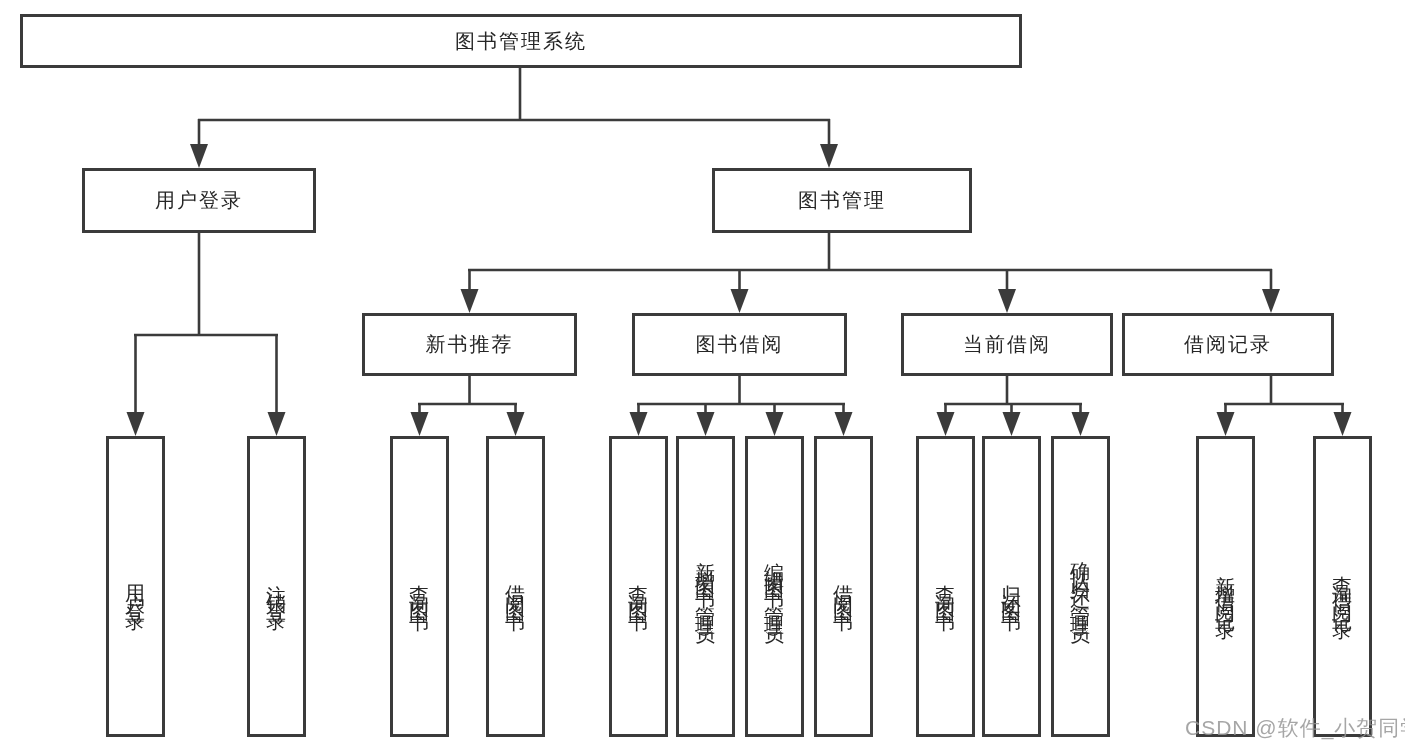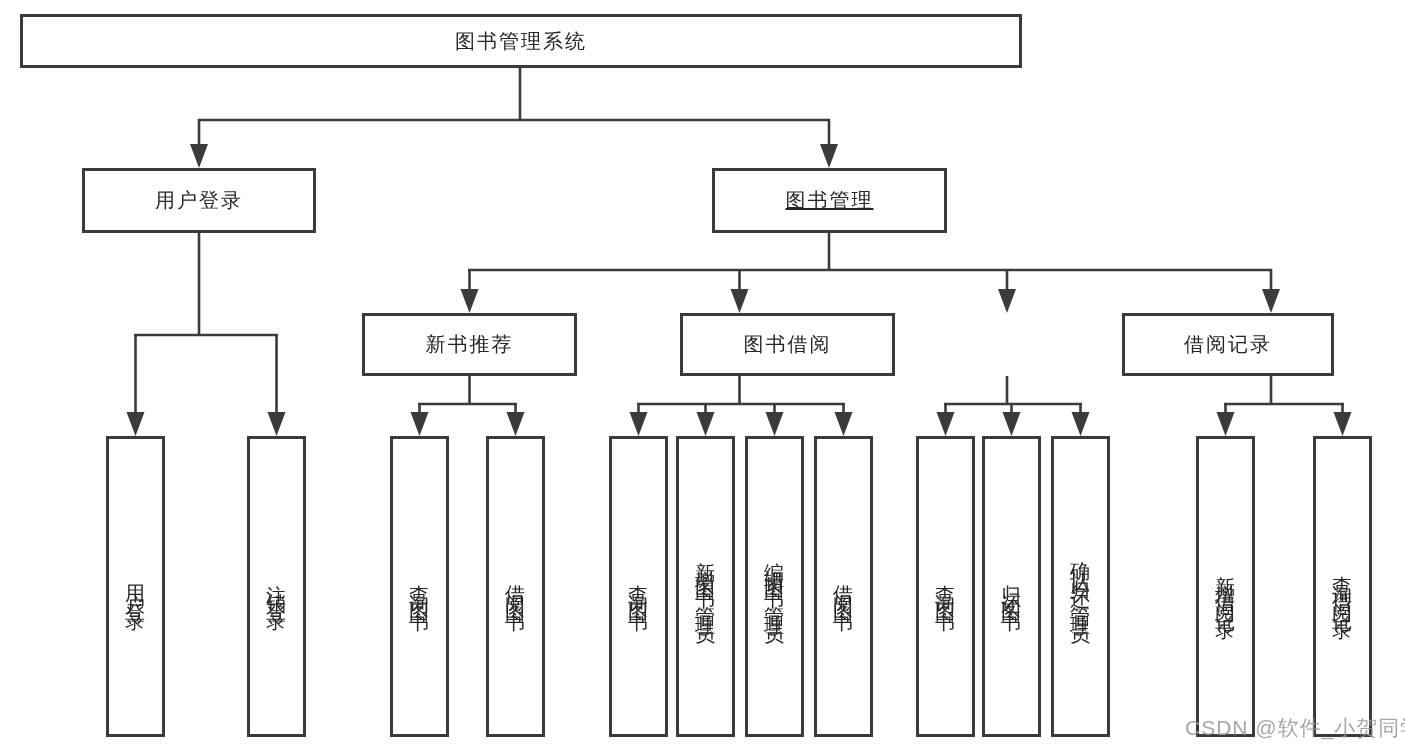--- a/index.html
+++ b/index.html
@@ -98,24 +98,25 @@
       <polygon points="1071.5,412 1089.5,412 1080.5,436" fill="#3b3b3b"></polygon>
       <line x1="1225.5" y1="403" x2="1225.5" y2="420" stroke="#3b3b3b" stroke-width="2.6"></line>
       <polygon points="1216.5,412 1234.5,412 1225.5,436" fill="#3b3b3b"></polygon>
       <line x1="1342.5" y1="403" x2="1342.5" y2="420" stroke="#3b3b3b" stroke-width="2.6"></line>
       <polygon points="1333.5,412 1351.5,412 1342.5,436" fill="#3b3b3b"></polygon>
     </svg>
 
   <div class="node" style="left:20px;top:14px;width:1002px;height:54px;">图书管理系统</div>
 
   <div class="node" style="left:82px;top:168px;width:234px;height:65px;">用户登录</div>
-  <div class="node" style="left:712px;top:168px;width:235px;height:65px;text-decoration:underline;">图书管理</div>
+  <div class="node" style="left:712px;top:168px;width:260px;height:65px;">图书管理</div>
 
   <div class="node" style="left:362px;top:313px;width:215px;height:63px;font-family:Liberation Mono, monospace;">新书推荐</div>
-  <div class="node" style="left:632px;top:313px;width:215px;height:63px;margin-left:48px;">图书借阅</div>
+  <div class="node" style="left:632px;top:313px;width:215px;height:63px;">图书借阅</div>
+  <div class="node" style="left:901px;top:313px;width:212px;height:63px;">当前借阅</div>
   <div class="node" style="left:1122px;top:313px;width:212px;height:63px;">借阅记录</div>
 
   <div class="node v" style="left:106px;top:436px;width:59px;height:301px;">用户登录</div>
   <div class="node v" style="left:247px;top:436px;width:59px;height:301px;">注销登录</div>
 
   <div class="node v" style="left:390px;top:436px;width:59px;height:301px;">查询图书</div>
   <div class="node v" style="left:486px;top:436px;width:59px;height:301px;">借阅图书</div>
 
   <div class="node v" style="left:609px;top:436px;width:59px;height:301px;">查询图书</div>
   <div class="node v" style="left:676px;top:436px;width:59px;height:301px;">新增图书（管理员）</div>

